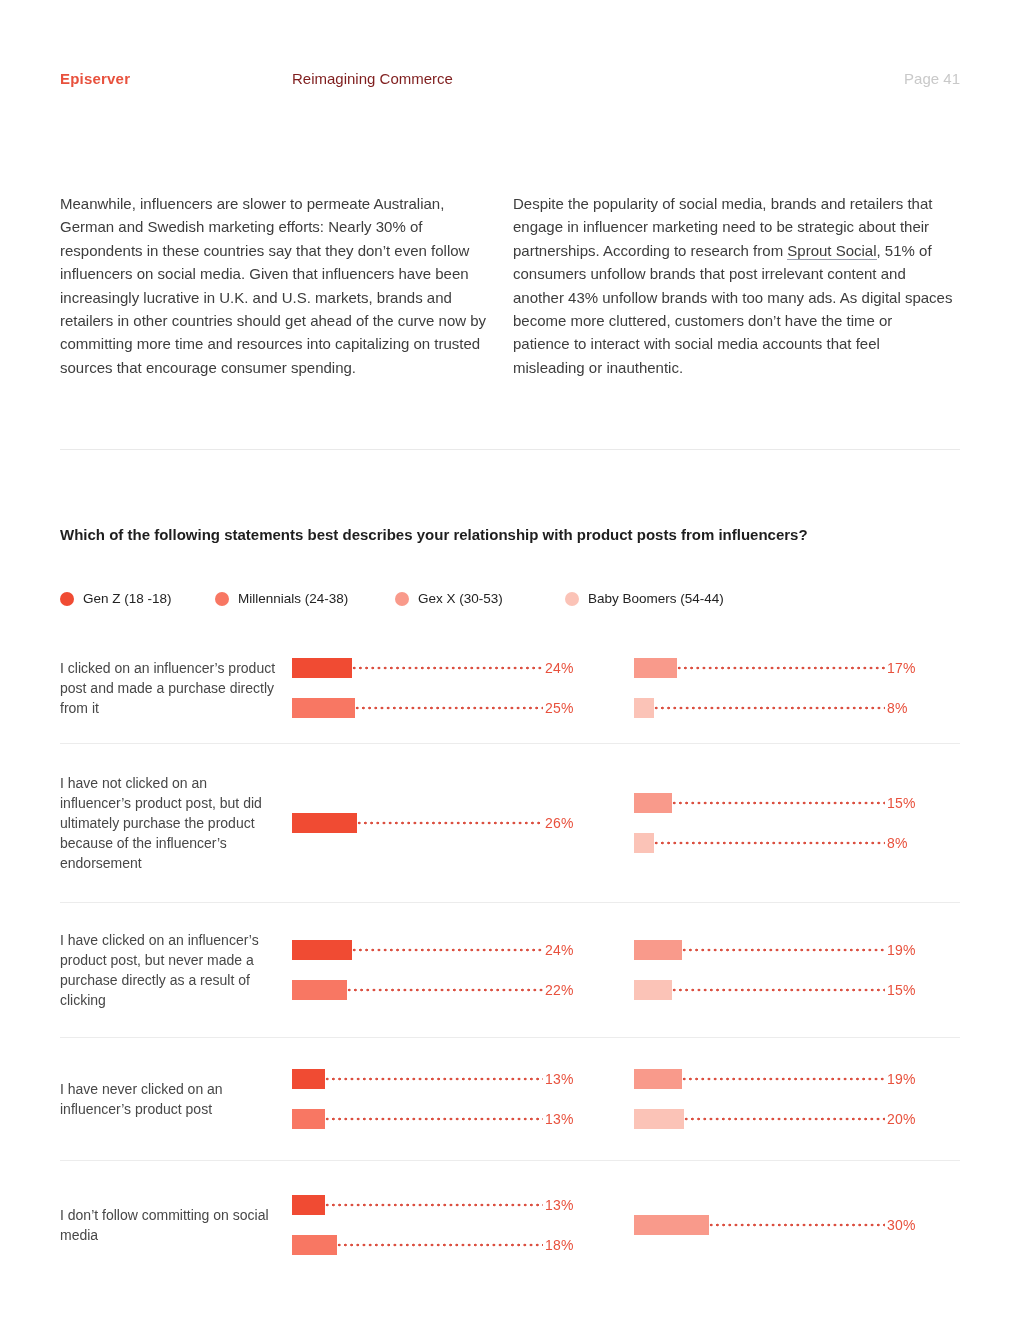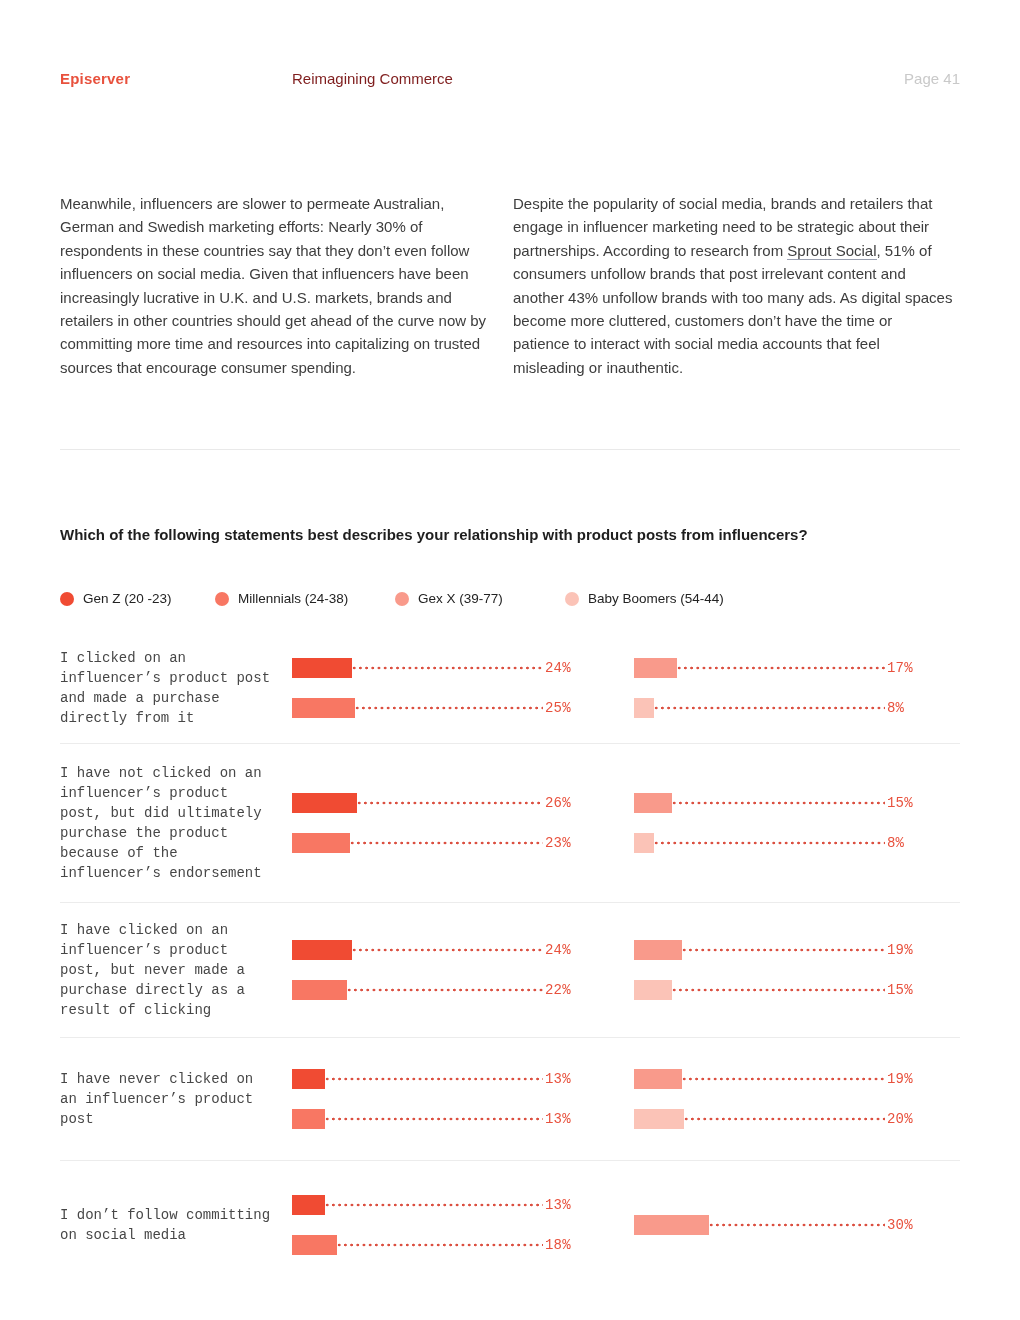--- a/index.html
+++ b/index.html
@@ -20,21 +20,21 @@
 
   .rule{border:none;border-top:1px solid #e9e9e9;margin:70px 0 0 0;}
 
   
   .chart-title{margin:75px 0 0 0;font-size:15px;line-height:20px;font-weight:bold;color:#1e1e1e;}
   .legend{position:relative;height:17px;margin-top:46px;}
   .legend-item{position:absolute;top:0;display:flex;align-items:center;gap:9px;font-size:13.5px;color:#232323;white-space:nowrap;}
   .pos0{left:0}.pos1{left:155px}.pos2{left:335px}.pos3{left:505px}
   .dot{width:14px;height:14px;border-radius:50%;flex:0 0 auto;}
 
-  .rows{margin-top:25px;font-family:Liberation Mono, monospace;}
+  .rows{margin-top:25px;}
   .chart-row{display:flex;align-items:center;border-bottom:1px solid #ececec;box-sizing:border-box;}
   .chart-row:nth-child(1){height:111px}
   .chart-row:nth-child(2){height:159px}
   .chart-row:nth-child(3){height:135px}
   .chart-row:nth-child(4){height:123px}
   .chart-row:nth-child(5){height:128px;border-bottom:none}
   .row-label{width:232px;box-sizing:border-box;padding-right:14px;font-size:14px;line-height:20px;color:#474747;}
   .bar-group{display:flex;flex-direction:column;gap:20px;}
   .g2{margin-left:49px;}
   .barline{display:flex;align-items:center;}
@@ -61,29 +61,29 @@
     <p><span>Despite the popularity of social media, brands and retailers that engage in influencer marketing need to be strategic about their partnerships. According to research from </span><a class="link">Sprout Social</a><span>, 51% of consumers unfollow brands that post irrelevant content and another 43% unfollow brands with too many ads. As digital spaces become more cluttered, customers don’t have the time or patience to interact with social media accounts that feel misleading or inauthentic.</span></p>
   </section>
 
   <hr class="rule">
 
   <h2 class="chart-title">Which of the following statements best describes your relationship with product posts from influencers?</h2>
 
   <div class="legend">
       <span class="legend-item pos0">
         <span class="dot" style="background: rgb(240, 75, 51);"></span>
-        <span>Gen Z (20 -23)</span>
+        <span>Gen Z (18 -18)</span>
       </span>
       <span class="legend-item pos1">
         <span class="dot" style="background: rgb(248, 119, 99);"></span>
         <span>Millennials (24-38)</span>
       </span>
       <span class="legend-item pos2">
         <span class="dot" style="background: rgb(249, 154, 139);"></span>
-        <span>Gex X (39-77)</span>
+        <span>Gex X (30-53)</span>
       </span>
       <span class="legend-item pos3">
         <span class="dot" style="background: rgb(251, 195, 183);"></span>
         <span>Baby Boomers (54-44)</span>
       </span>
     </div>
 
   <div class="rows">
       <div class="chart-row">
         <div class="row-label">I clicked on an influencer’s product post and made a purchase directly from it</div>
@@ -123,27 +123,20 @@
       <div class="chart-row">
         <div class="row-label">I have not clicked on an influencer’s product post, but did ultimately purchase the product because of the influencer’s endorsement</div>
         <div class="bar-group">
           <div class="barline">
             <div class="track">
               <div class="leader" style="left: 65px;"></div>
               <div class="bar" style="width: 65px; background: rgb(240, 75, 51);"></div>
             </div>
             <div class="pct">26%</div>
           </div>
-          <div class="barline">
-            <div class="track">
-              <div class="leader" style="left: 57.5px;"></div>
-              <div class="bar" style="width: 57.5px; background: rgb(248, 119, 99);"></div>
-            </div>
-            <div class="pct">23%</div>
-          </div>
         </div>
         <div class="bar-group g2">
           <div class="barline">
             <div class="track">
               <div class="leader" style="left: 37.5px;"></div>
               <div class="bar" style="width: 37.5px; background: rgb(249, 154, 139);"></div>
             </div>
             <div class="pct">15%</div>
           </div>
           <div class="barline">

